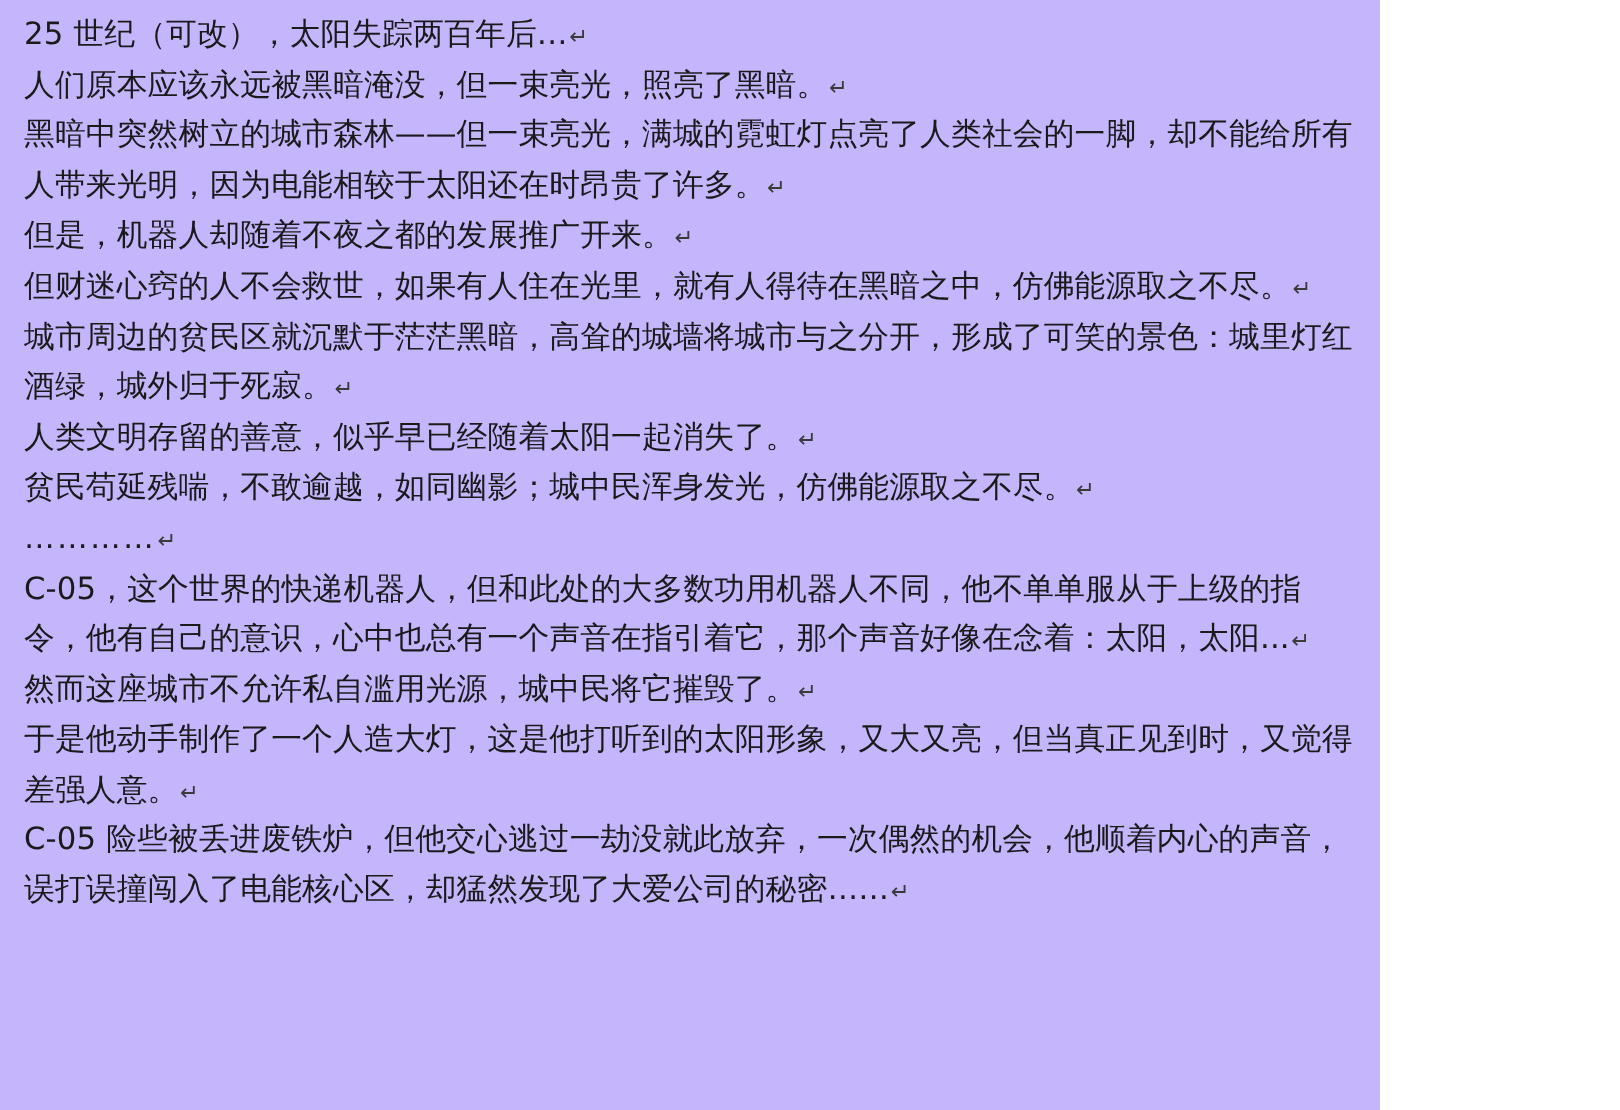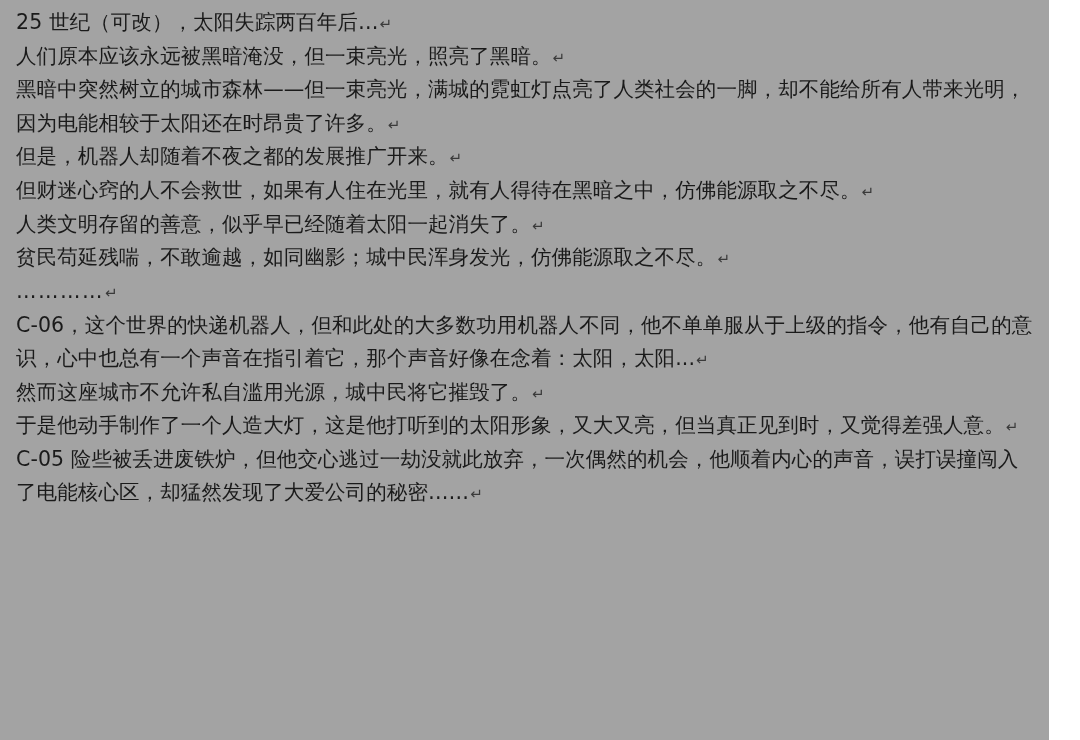--- a/index.html
+++ b/index.html
@@ -7,23 +7,23 @@
     padding: 0;
     background: #ffffff;
   }
   body {
     width: 1080px;
     height: 740px;
     overflow: hidden;
     font-family: "Liberation Serif", serif;
   }
   .page {
-    width: 1049px;
+    width: 920px;
     height: 740px;
-    background: #a3a3a3;
+    background: #c4b5fd;
     box-sizing: border-box;
     padding: 6px 12px 0 16px;
     position: relative;
   }
   .doc-body {
     color: #1a1a1a;
     font-family: "DejaVu Sans", "Liberation Sans", sans-serif;
     font-size: 20.5px;
     line-height: 1.62;
     letter-spacing: 0.1px;
@@ -56,28 +56,29 @@
 
     <p class="para"><span>人们原本应该永远被黑暗淹没，但一束亮光，照亮了黑暗。</span><span class="pilcrow">↵</span></p>
 
     <p class="para"><span>黑暗中突然树立的城市森林——但一束亮光，满城的霓虹灯点亮了人类社会的一脚，却不能给所有人带来光明，因为电能相较于太阳还在时昂贵了许多。</span><span class="pilcrow">↵</span></p>
 
     <p class="para"><span>但是，机器人却随着不夜之都的发展推广开来。</span><span class="pilcrow">↵</span></p>
 
 
     <p class="para"><span>但财迷心窍的人不会救世，如果有人住在光里，就有人得待在黑暗之中，仿佛能源取之不尽。</span><span class="pilcrow">↵</span></p>
 
+    <p class="para"><span>城市周边的贫民区就沉默于茫茫黑暗，高耸的城墙将城市与之分开，形成了可笑的景色：城里灯红酒绿，城外归于死寂。</span><span class="pilcrow">↵</span></p>
 
     <p class="para"><span>人类文明存留的善意，似乎早已经随着太阳一起消失了。</span><span class="pilcrow">↵</span></p>
 
     <p class="para"><span>贫民苟延残喘，不敢逾越，如同幽影；城中民浑身发光，仿佛能源取之不尽。</span><span class="pilcrow">↵</span></p>
 
     <p class="para dots"><span>…………</span><span class="pilcrow">↵</span></p>
 
-    <p class="para"><span>C-06，这个世界的快递机器人，但和此处的大多数功用机器人不同，他不单单服从于上级的指令，他有自己的意识，心中也总有一个声音在指引着它，那个声音好像在念着：太阳，太阳...</span><span class="pilcrow">↵</span></p>
+    <p class="para"><span>C-05，这个世界的快递机器人，但和此处的大多数功用机器人不同，他不单单服从于上级的指令，他有自己的意识，心中也总有一个声音在指引着它，那个声音好像在念着：太阳，太阳...</span><span class="pilcrow">↵</span></p>
 
     <p class="para"><span>然而这座城市不允许私自滥用光源，城中民将它摧毁了。</span><span class="pilcrow">↵</span></p>
 
     <p class="para"><span>于是他动手制作了一个人造大灯，这是他打听到的太阳形象，又大又亮，但当真正见到时，又觉得差强人意。</span><span class="pilcrow">↵</span></p>
 
     <p class="para"><span>C-05 险些被丢进废铁炉，但他交心逃过一劫没就此放弃，一次偶然的机会，他顺着内心的声音，误打误撞闯入了电能核心区，却猛然发现了大爱公司的秘密……</span><span class="pilcrow">↵</span></p>
 
   </div>
 </div>
 

